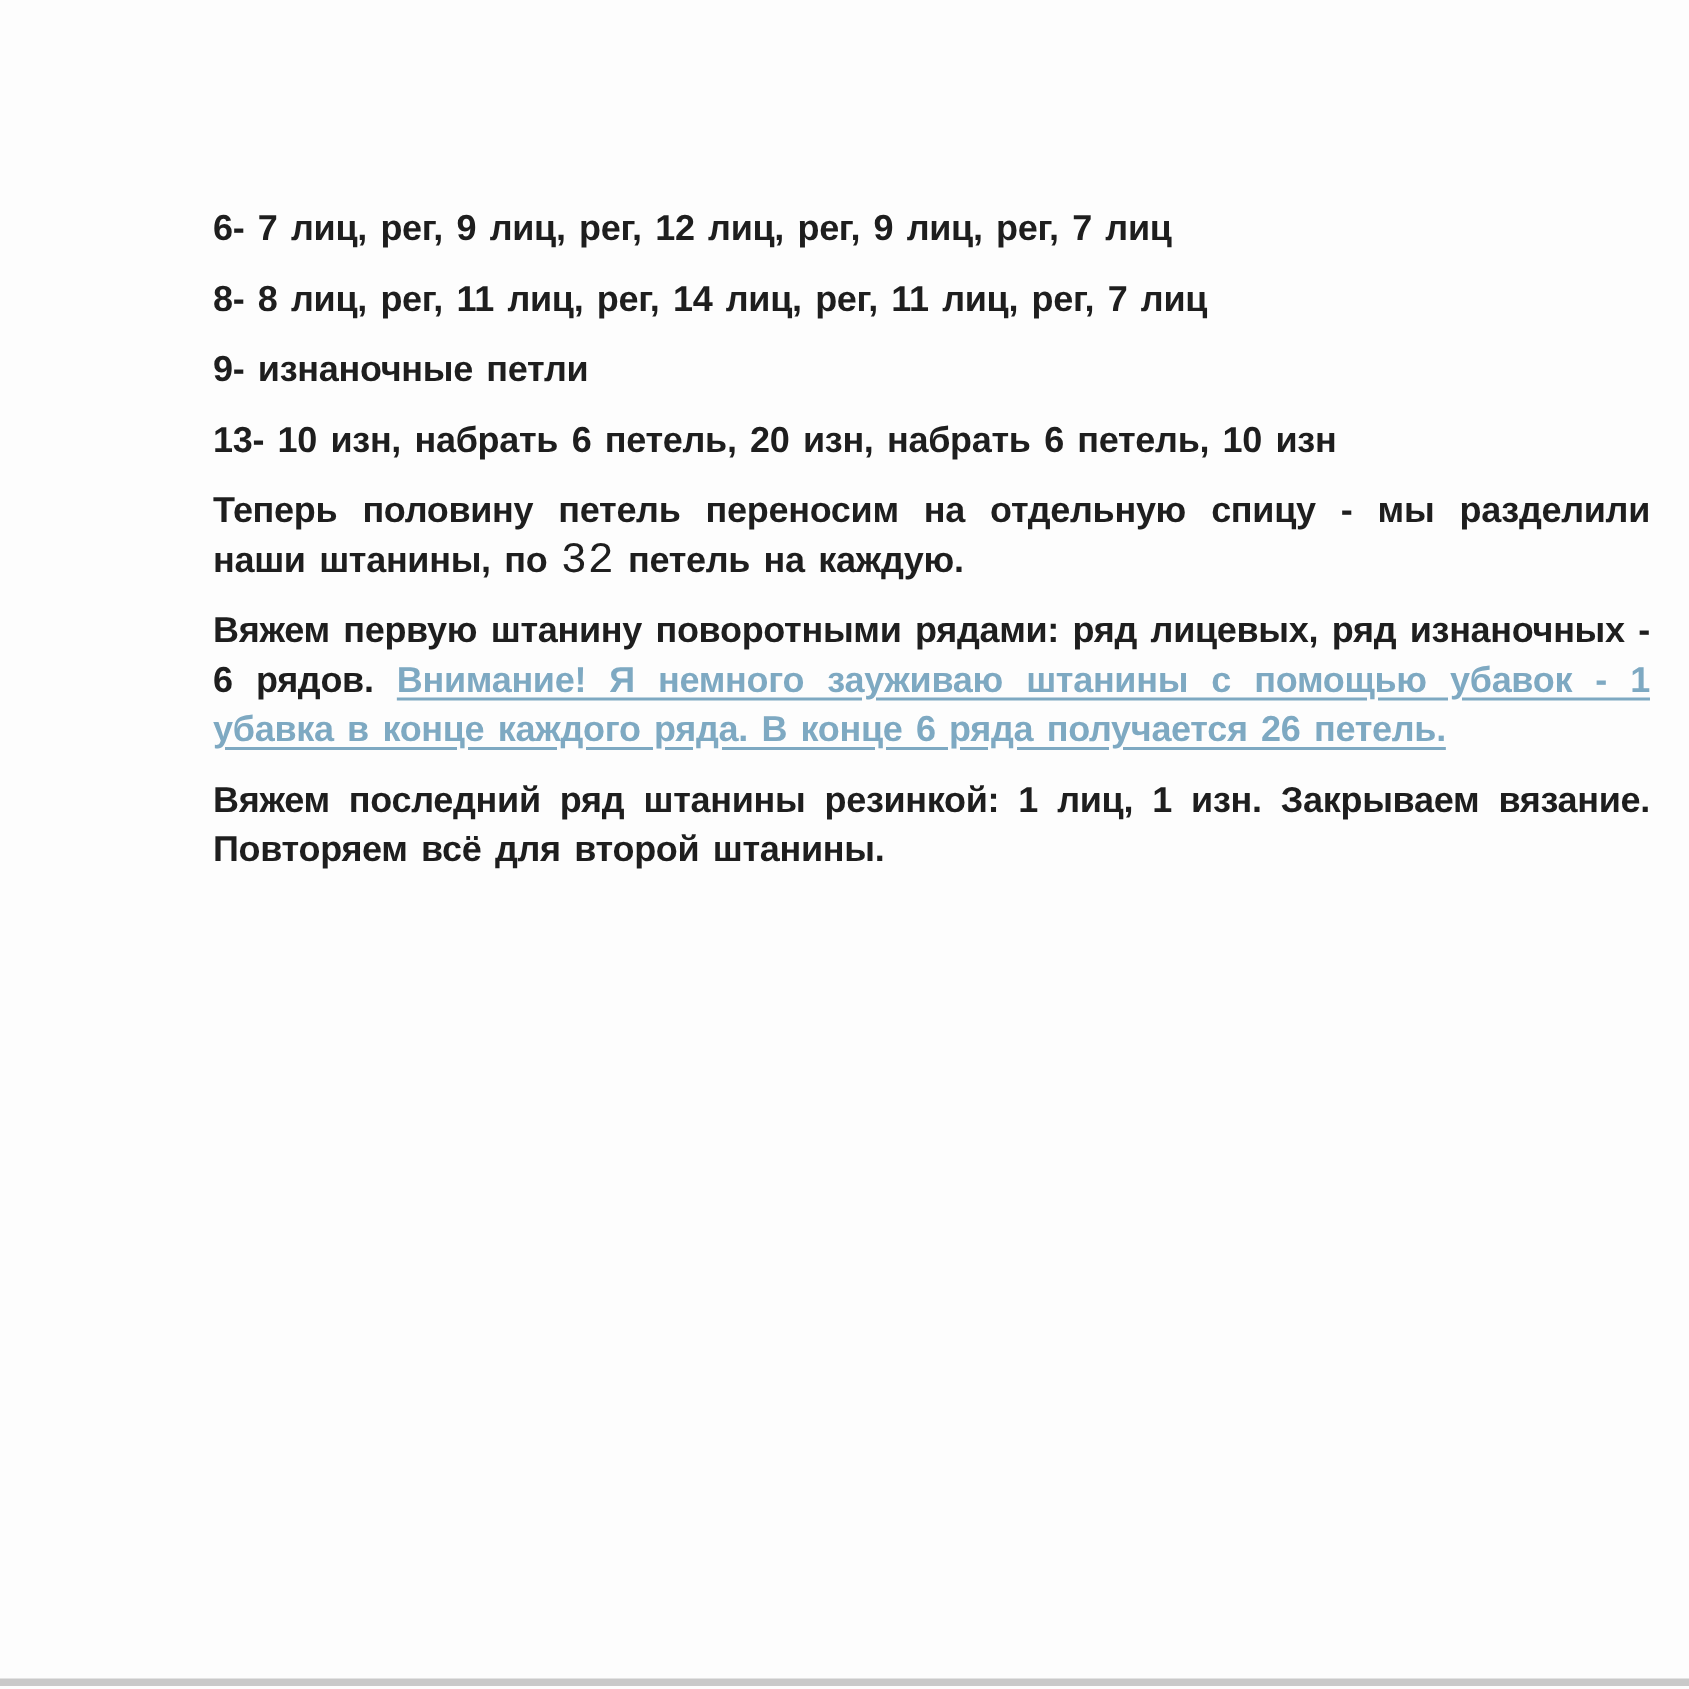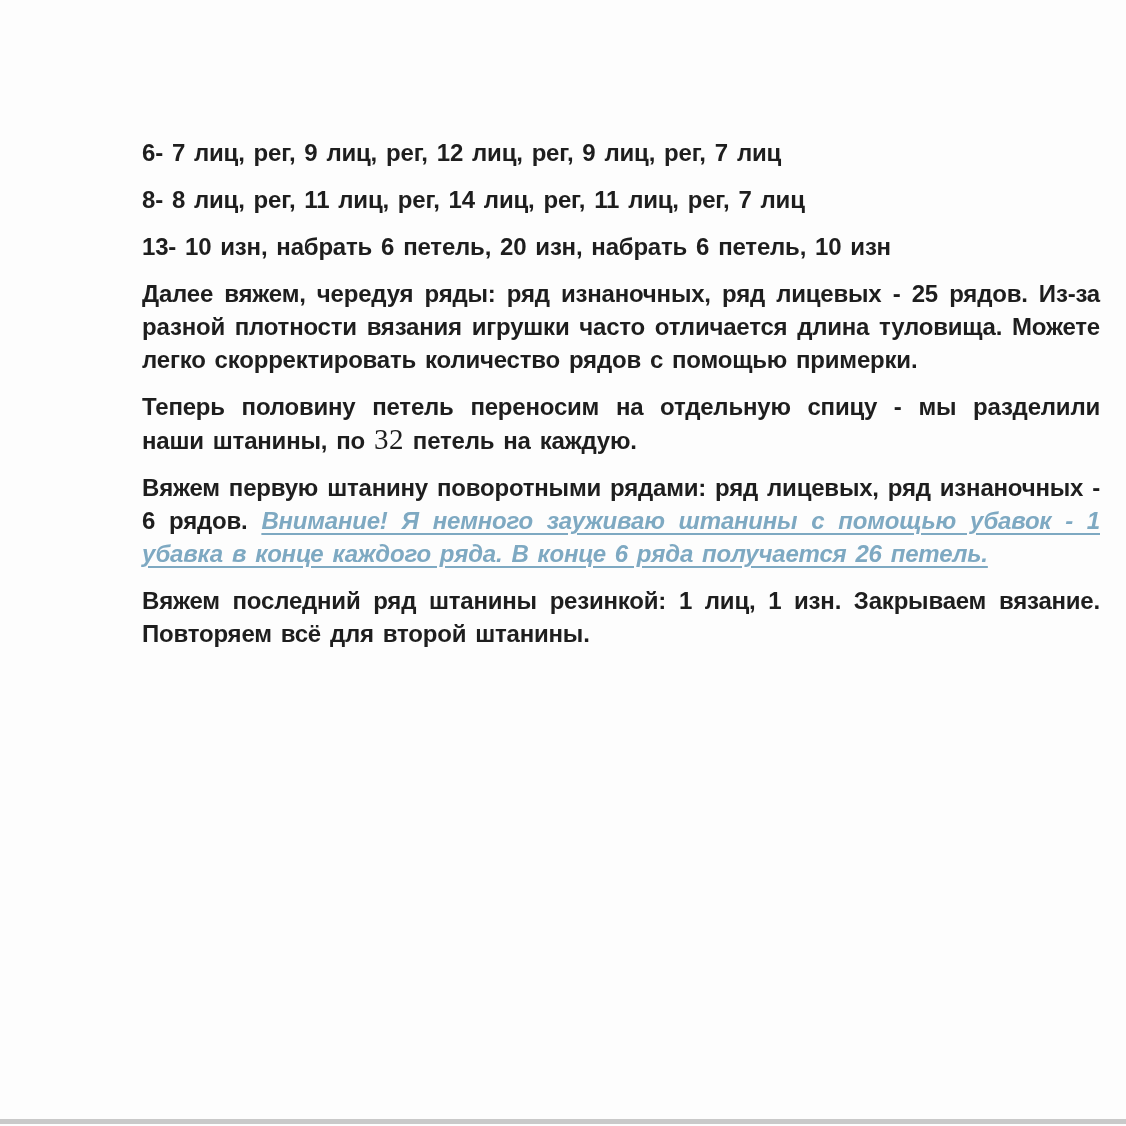--- a/index.html
+++ b/index.html
@@ -31,48 +31,47 @@
     line-height: 33px;
     letter-spacing: -0.2px;
     word-spacing: 2.5px;
     text-align: justify;
     margin-left: 42px;
   }
   p.row {
     margin: 0 0 14px 0;
   }
   .serif-num {
-    font-family: Liberation Serif, serif;
+    font-family: Liberation Mono, monospace;
     font-weight: 400;
     font-size: 29px;
     letter-spacing: 0.5px;
   }
   .note-link {
     color: var(--link-color);
-    font-style: italic;
     text-decoration: underline;
     text-decoration-color: var(--link-color);
     text-underline-offset: 4px;
     cursor: pointer;
   }
   .bottom-bar {
     position: absolute;
     left: 0;
     top: 1119px;
     width: 1126px;
     height: 5px;
     background: var(--bottom-bar-color);
   }
 </style>
 </head>
 <body>
 
 <div class="content">
   <p class="row">6- 7 лиц, рег, 9 лиц, рег, 12 лиц, рег, 9 лиц, рег, 7 лиц</p>
   <p class="row">8- 8 лиц, рег, 11 лиц, рег, 14 лиц, рег, 11 лиц, рег, 7 лиц</p>
+  <p class="row">9- изнаночные петли</p>
   <p class="row">13- 10 изн, набрать 6 петель, 20 изн, набрать 6 петель, 10 изн</p>
-  <p class="row">Далее вяжем, чередуя ряды: ряд изнаночных, ряд лицевых - 25 рядов. Из-за разной плотности вязания игрушки часто отличается длина туловища. Можете легко скорректировать количество рядов с помощью примерки.</p>
   <p class="row"><span>Теперь половину петель переносим на отдельную спицу - мы разделили наши штанины, по </span><span class="serif-num">32</span><span> петель на каждую.</span></p>
   <p class="row"><span>Вяжем первую штанину поворотными рядами: ряд лицевых, ряд изнаночных - 6 рядов. </span><a class="note-link">Внимание! Я немного зауживаю штанины с помощью убавок - 1 убавка в конце каждого ряда. В конце 6 ряда получается 26 петель.</a></p>
   <p class="row">Вяжем последний ряд штанины резинкой: 1 лиц, 1 изн. Закрываем вязание. Повторяем всё для второй штанины.</p>
 </div>
 
 <div class="bottom-bar"></div>
 
 </body></html>

